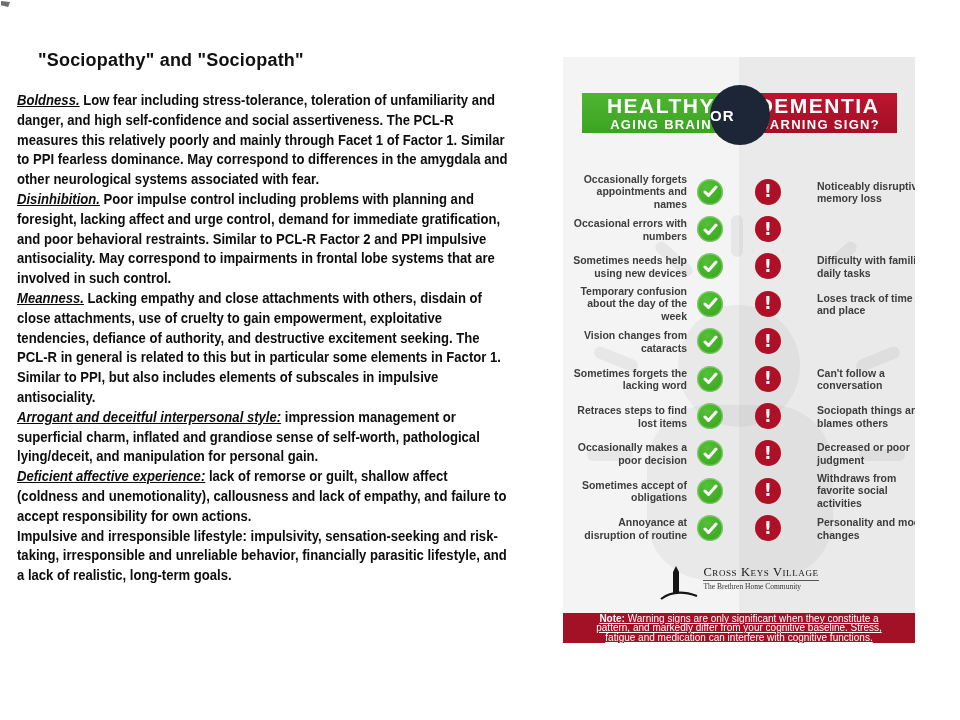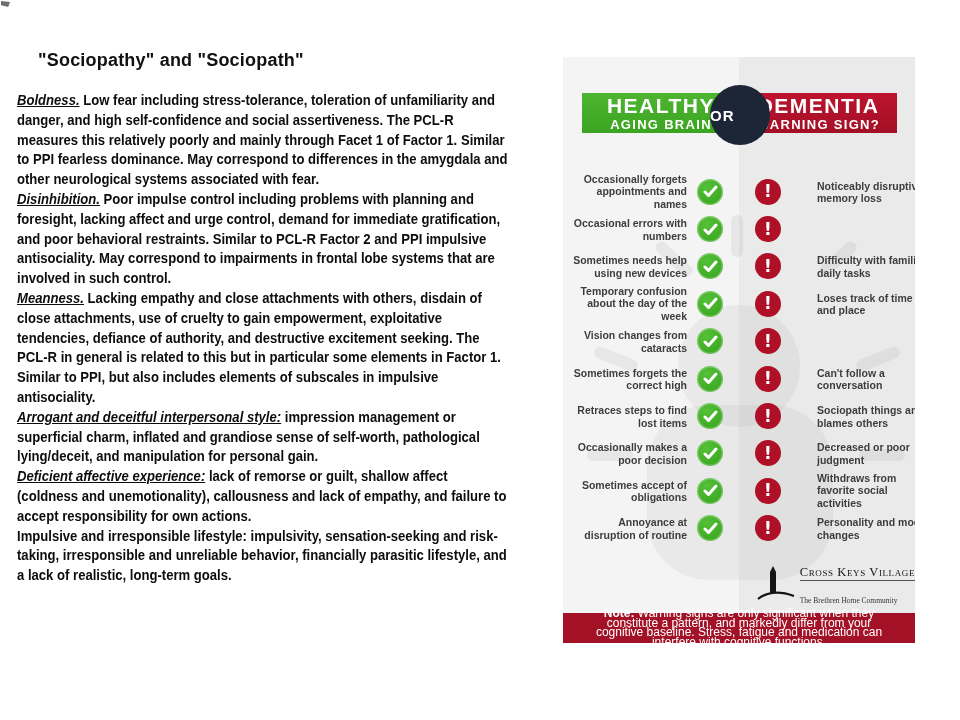--- a/index.html
+++ b/index.html
@@ -56,30 +56,31 @@
   .circle { position:absolute; top:50%; transform:translateY(-50%);
             width:26px; height:26px; border-radius:50%;
             display:flex; align-items:center; justify-content:center; }
   .check-circle { left:134px; background:radial-gradient(circle at 38% 30%, #55c039, #33a219);
                   box-shadow:inset 0 0 0 1.5px rgba(255,255,255,0.28); }
   .warn-circle  { left:192px; background:#ad1027; }
   .warn-glyph { color:#fff; font-weight:bold; font-size:17px; line-height:1;
                 font-family:"DejaVu Sans", sans-serif; }
 
   .logo { position:absolute; left:0; top:508px; width:352px;
-          display:flex; justify-content:flex-end; align-items:flex-start; gap:4px; }
+          display:flex; justify-content:center; align-items:flex-start; gap:4px; }
   .logo-text { font-family:"Liberation Serif", serif; color:#161616; }
   .logo-name { font-size:12.5px; font-variant:small-caps; letter-spacing:0.6px; }
-  .logo-tag  { font-size:7.5px; border-top:1px solid #555; padding-top:15px; color:#333; }
+  .logo-tag  { font-size:7.5px; border-top:1px solid #555; padding-top:1px; color:#333; }
 
   .note {
     position:absolute; left:0; top:556px; width:352px; height:30px; background:#a31126;
-    color:#fff; font-size:12px; line-height:9.5px; font-weight:normal;
+    color:#fff; font-size:10px; line-height:9.5px; font-weight:normal;
     display:flex; align-items:center; justify-content:center; text-align:center;
     padding:0 26px;
+    text-decoration:underline;
   }
   .note b { font-weight:bold; }
 </style>
 </head>
 <body>
 
 <div class="slide">
   <div class="corner-artifact"></div>
 
   <div class="title">"Sociopathy" and "Sociopath"</div>
@@ -170,21 +171,21 @@
         <div class="circle check-circle">
             <svg width="15" height="13" viewBox="0 0 15 13">
               <path d="M2 7 L5.5 10.5 L13 2" stroke="#fff" stroke-width="3" fill="none" stroke-linecap="round" stroke-linejoin="round"></path>
             </svg>
           </div>
         <div class="circle warn-circle">
             <span class="warn-glyph">!</span>
           </div>
       </div>
       <div class="row">
-        <div class="cell cell-healthy">Sometimes forgets the correct high</div>
+        <div class="cell cell-healthy">Sometimes forgets the lacking word</div>
         <div class="circle check-circle">
             <svg width="15" height="13" viewBox="0 0 15 13">
               <path d="M2 7 L5.5 10.5 L13 2" stroke="#fff" stroke-width="3" fill="none" stroke-linecap="round" stroke-linejoin="round"></path>
             </svg>
           </div>
         <div class="circle warn-circle">
             <span class="warn-glyph">!</span>
           </div>
         <div class="cell cell-warning">Can't follow a conversation</div>
       </div>

